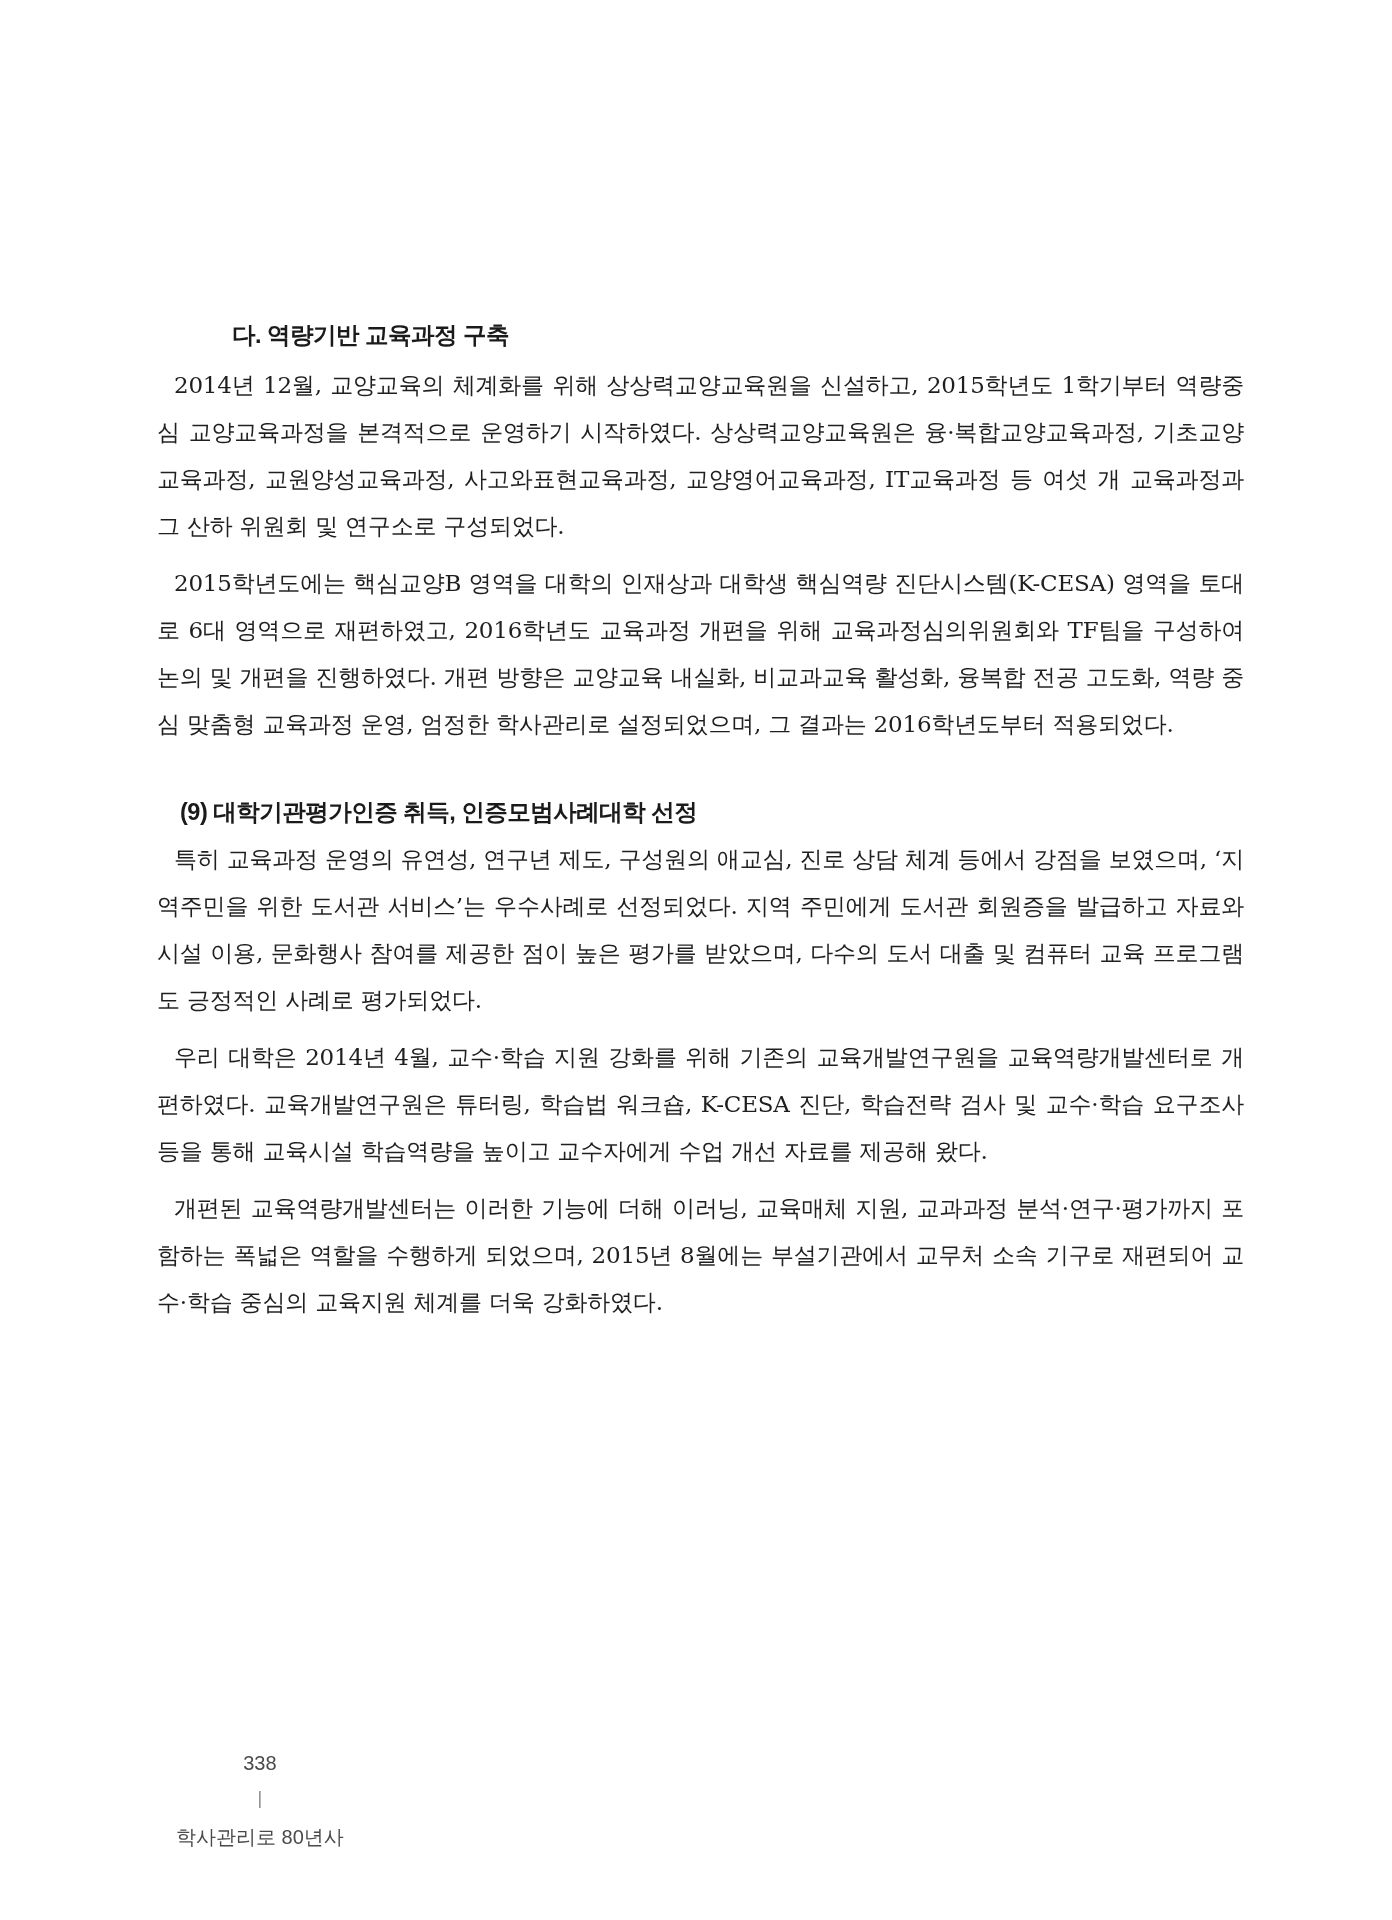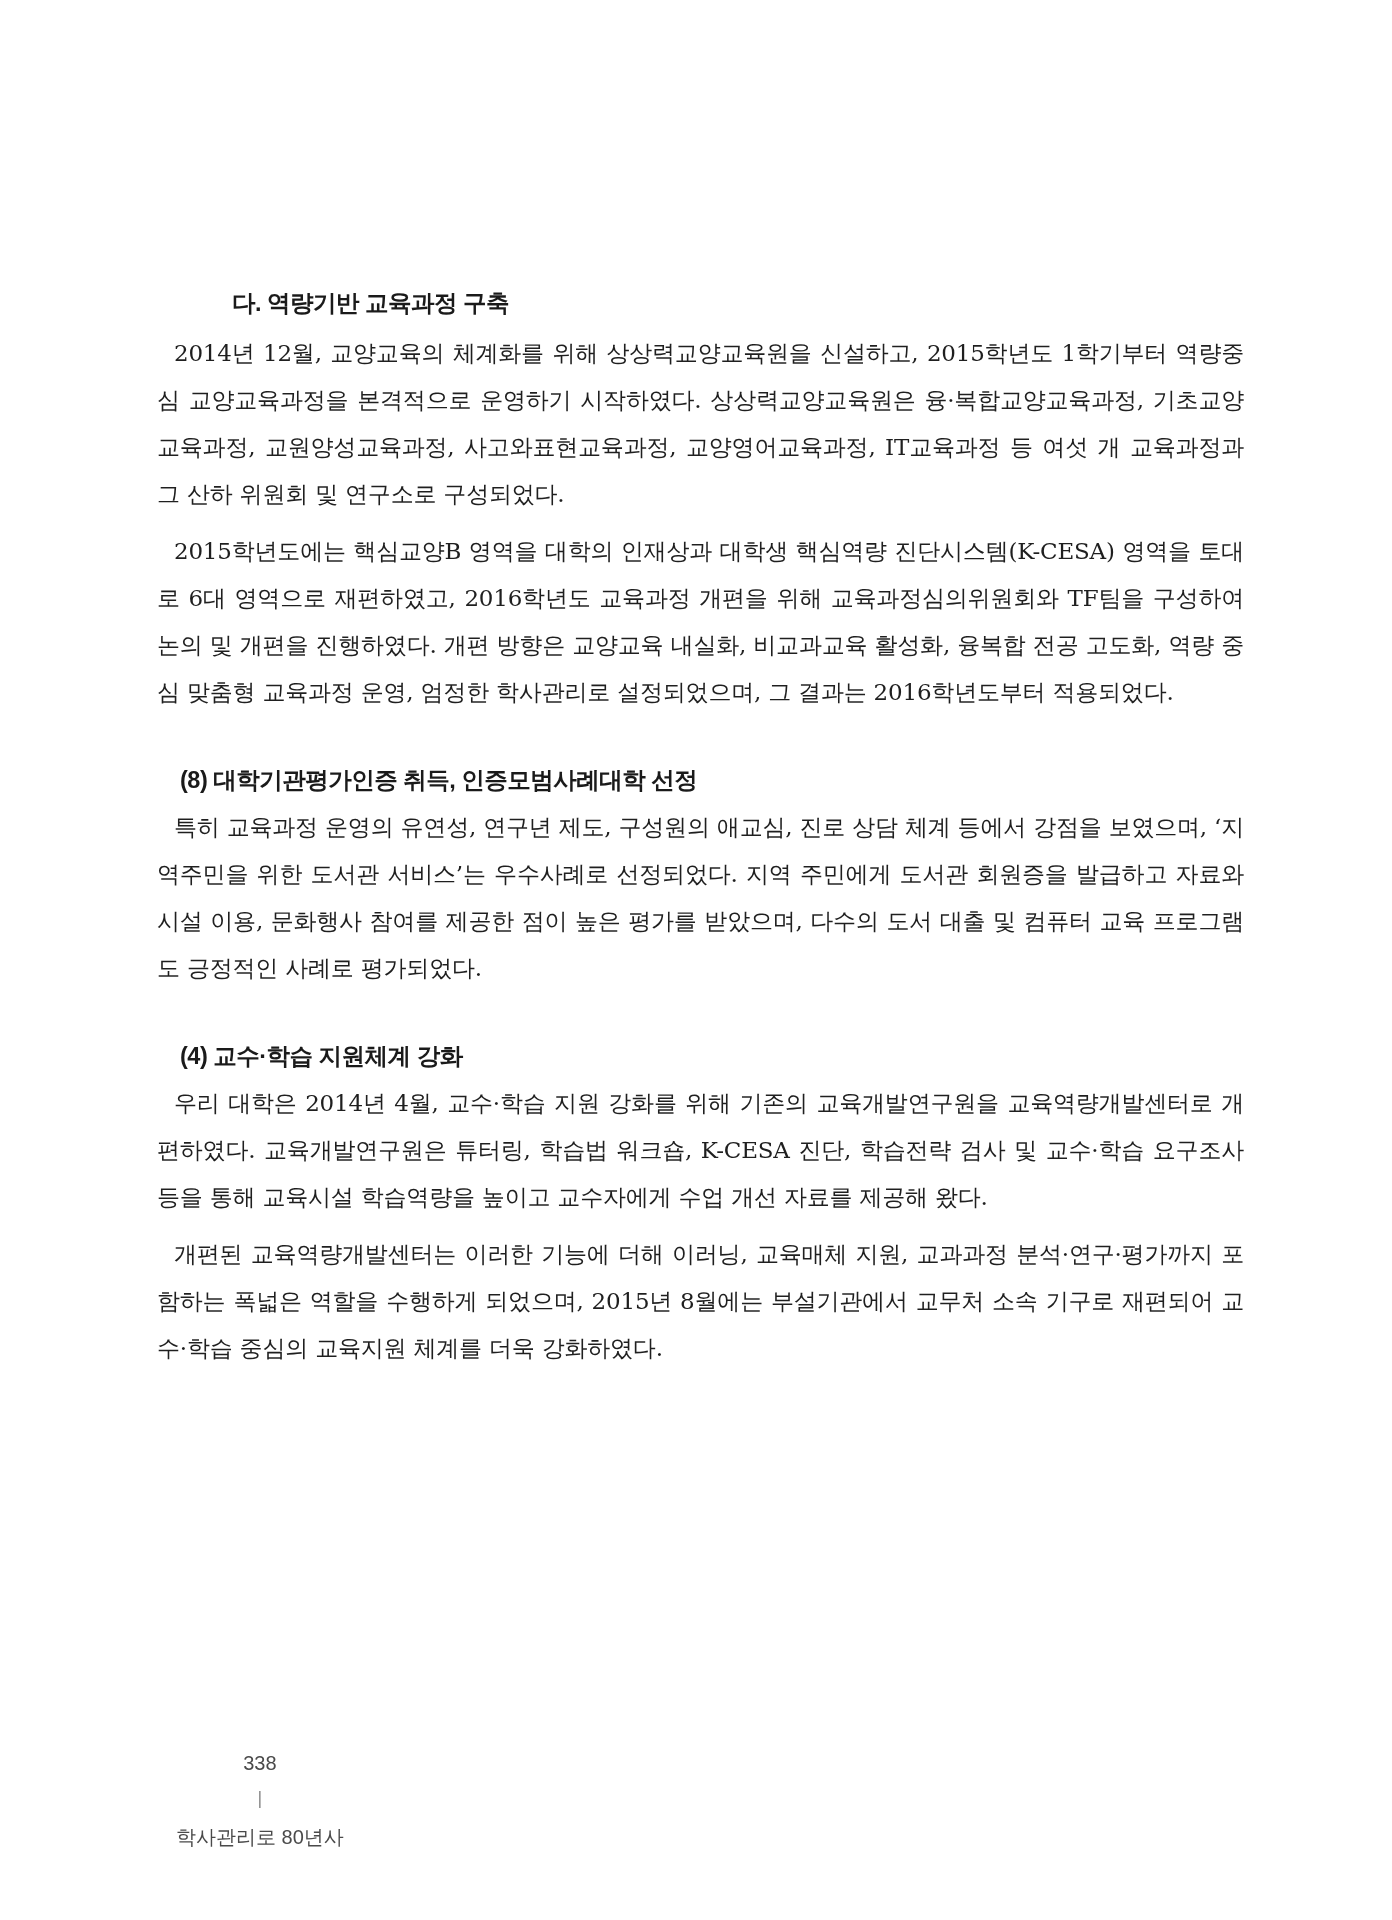--- a/index.html
+++ b/index.html
@@ -29,20 +29,21 @@
     font-family: "Liberation Sans", "DejaVu Sans", sans-serif;
     font-weight: 700;
     font-size: 23.5px;
     line-height: 28px;
     color: #1a1a1a;
     margin: 0;
     letter-spacing: -0.5px;
   }
   .heading-da {
     padding-left: 79px;
+    margin-top: 32px;
   }
   .heading-num {
     padding-left: 27px;
     margin-top: 50px;
   }
   .para {
     margin: 10px 0 0 4px;
     line-height: 47px;
     text-align: justify;
     word-break: break-all;
@@ -77,26 +78,25 @@
 <div class="page">
 
   <main class="content">
 
     <h3 class="heading heading-da">다. 역량기반 교육과정 구축</h3>
 
     <p class="para para-first">2014년 12월, 교양교육의 체계화를 위해 상상력교양교육원을 신설하고, 2015학년도 1학기부터 역량중심 교양교육과정을 본격적으로 운영하기 시작하였다. 상상력교양교육원은 융·복합교양교육과정, 기초교양교육과정, 교원양성교육과정, 사고와표현교육과정, 교양영어교육과정, IT교육과정 등 여섯 개 교육과정과 그 산하 위원회 및 연구소로 구성되었다.</p>
 
     <p class="para">2015학년도에는 핵심교양B 영역을 대학의 인재상과 대학생 핵심역량 진단시스템(K-CESA) 영역을 토대로 6대 영역으로 재편하였고, 2016학년도 교육과정 개편을 위해 교육과정심의위원회와 TF팀을 구성하여 논의 및 개편을 진행하였다. 개편 방향은 교양교육 내실화, 비교과교육 활성화, 융복합 전공 고도화, 역량 중심 맞춤형 교육과정 운영, 엄정한 학사관리로 설정되었으며, 그 결과는 2016학년도부터 적용되었다.</p>
 
-    <h3 class="heading heading-num">(8) 대학기관평가인증 취득, 인증모범사례대학 선정</h3>
+    <h3 class="heading heading-num">(9) 대학기관평가인증 취득, 인증모범사례대학 선정</h3>
 
 
     <p class="para">특히 교육과정 운영의 유연성, 연구년 제도, 구성원의 애교심, 진로 상담 체계 등에서 강점을 보였으며, ‘지역주민을 위한 도서관 서비스’는 우수사례로 선정되었다. 지역 주민에게 도서관 회원증을 발급하고 자료와 시설 이용, 문화행사 참여를 제공한 점이 높은 평가를 받았으며, 다수의 도서 대출 및 컴퓨터 교육 프로그램도 긍정적인 사례로 평가되었다.</p>
 
-    <h3 class="heading heading-num">(4) 교수·학습 지원체계 강화</h3>
 
     <p class="para">우리 대학은 2014년 4월, 교수·학습 지원 강화를 위해 기존의 교육개발연구원을 교육역량개발센터로 개편하였다. 교육개발연구원은 튜터링, 학습법 워크숍, K-CESA 진단, 학습전략 검사 및 교수·학습 요구조사 등을 통해 교육시설 학습역량을 높이고 교수자에게 수업 개선 자료를 제공해 왔다.</p>
 
     <p class="para">개편된 교육역량개발센터는 이러한 기능에 더해 이러닝, 교육매체 지원, 교과과정 분석·연구·평가까지 포함하는 폭넓은 역할을 수행하게 되었으며, 2015년 8월에는 부설기관에서 교무처 소속 기구로 재편되어 교수·학습 중심의 교육지원 체계를 더욱 강화하였다.</p>
 
   </main>
 
   <footer class="footer">
     <span>338</span>
     <span class="sep">|</span>

